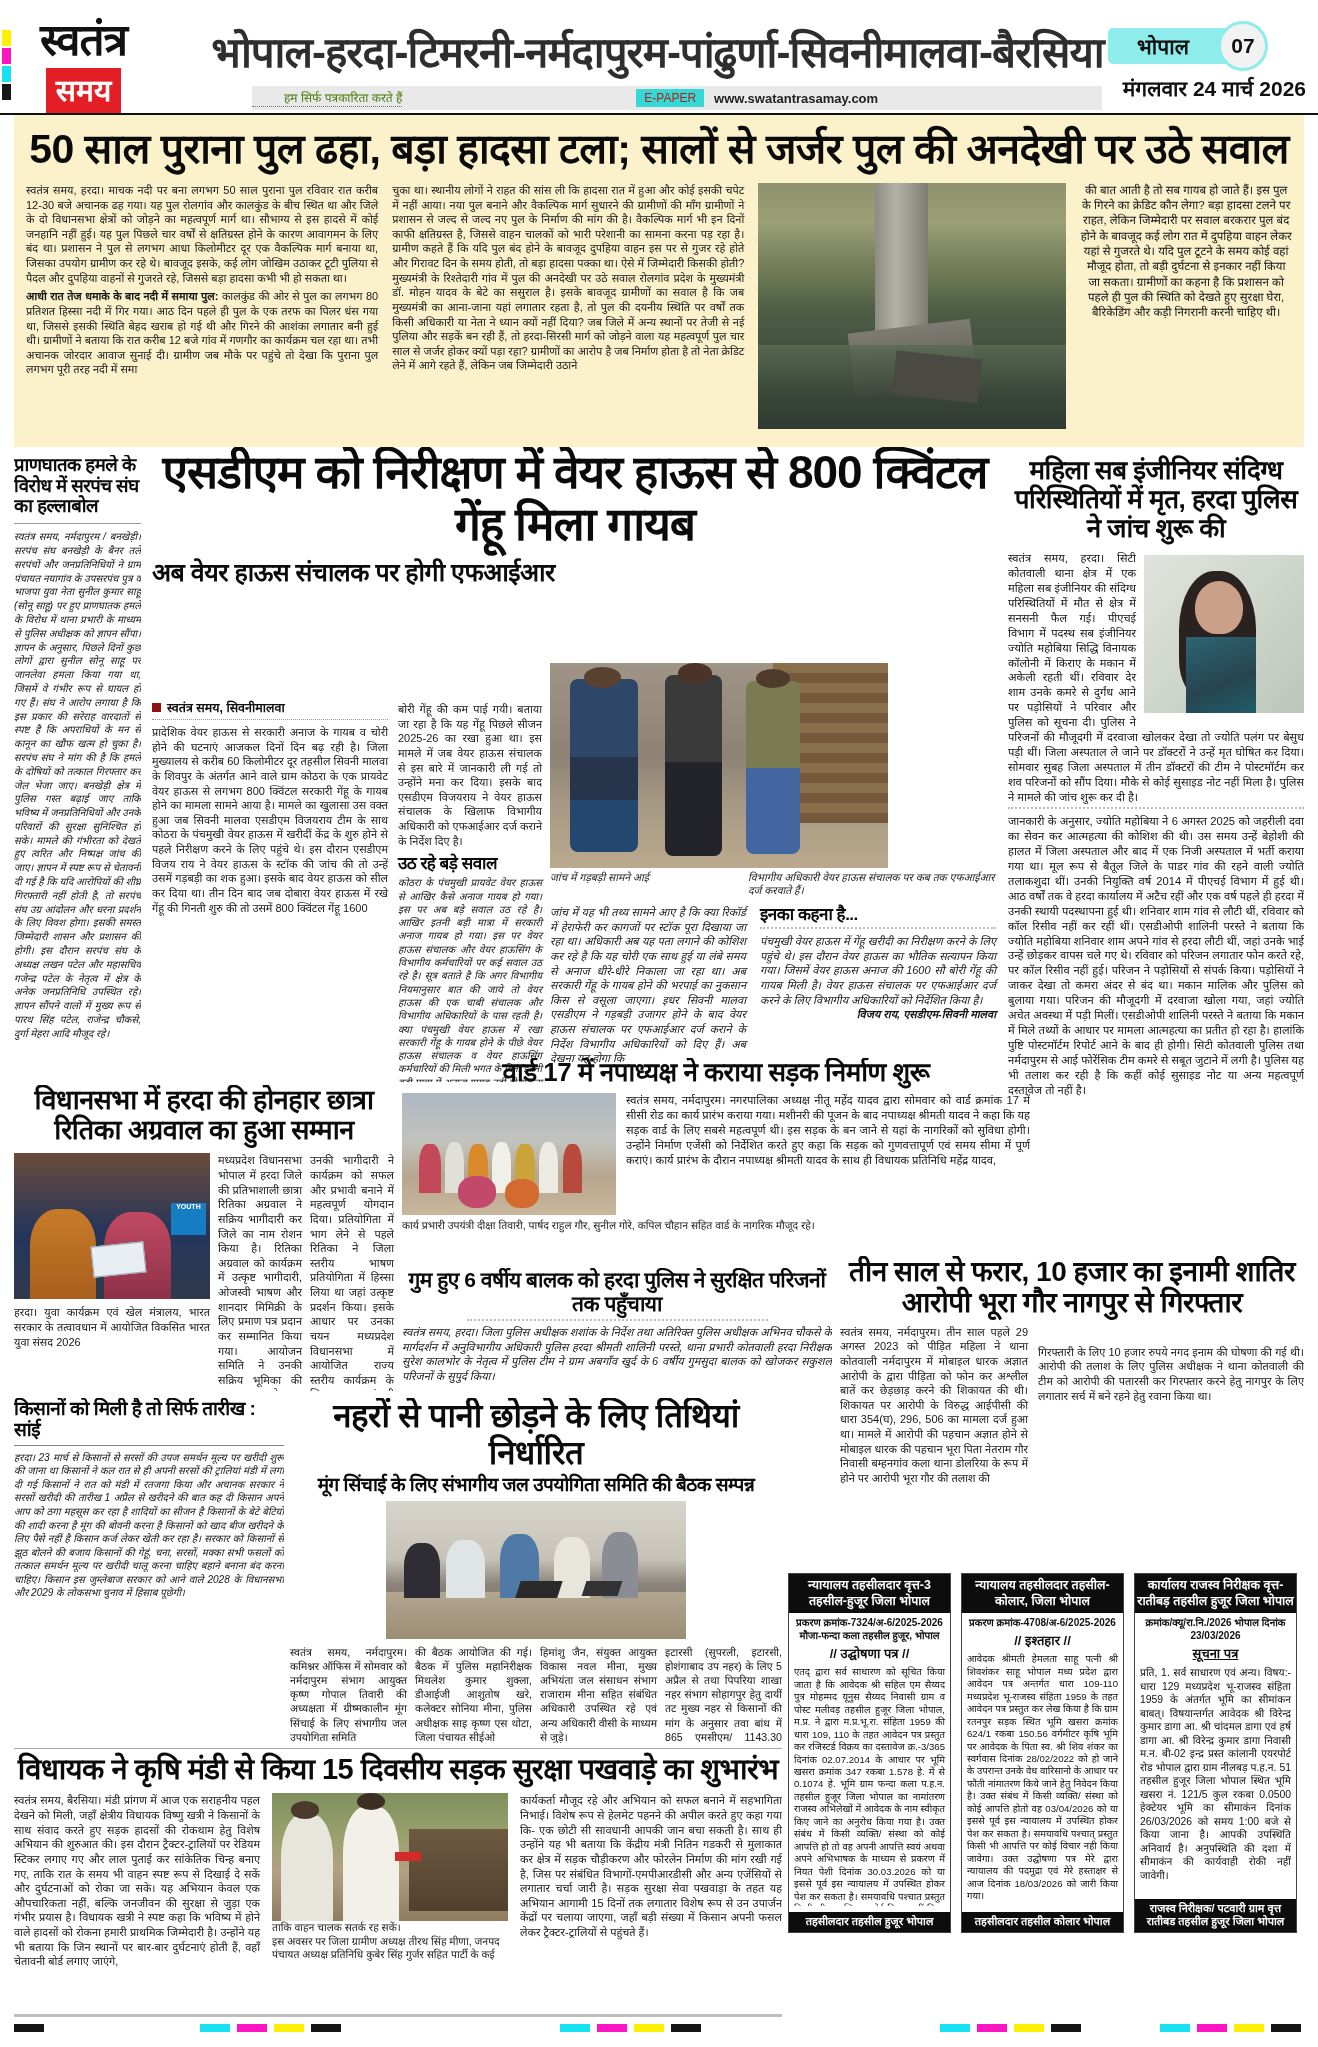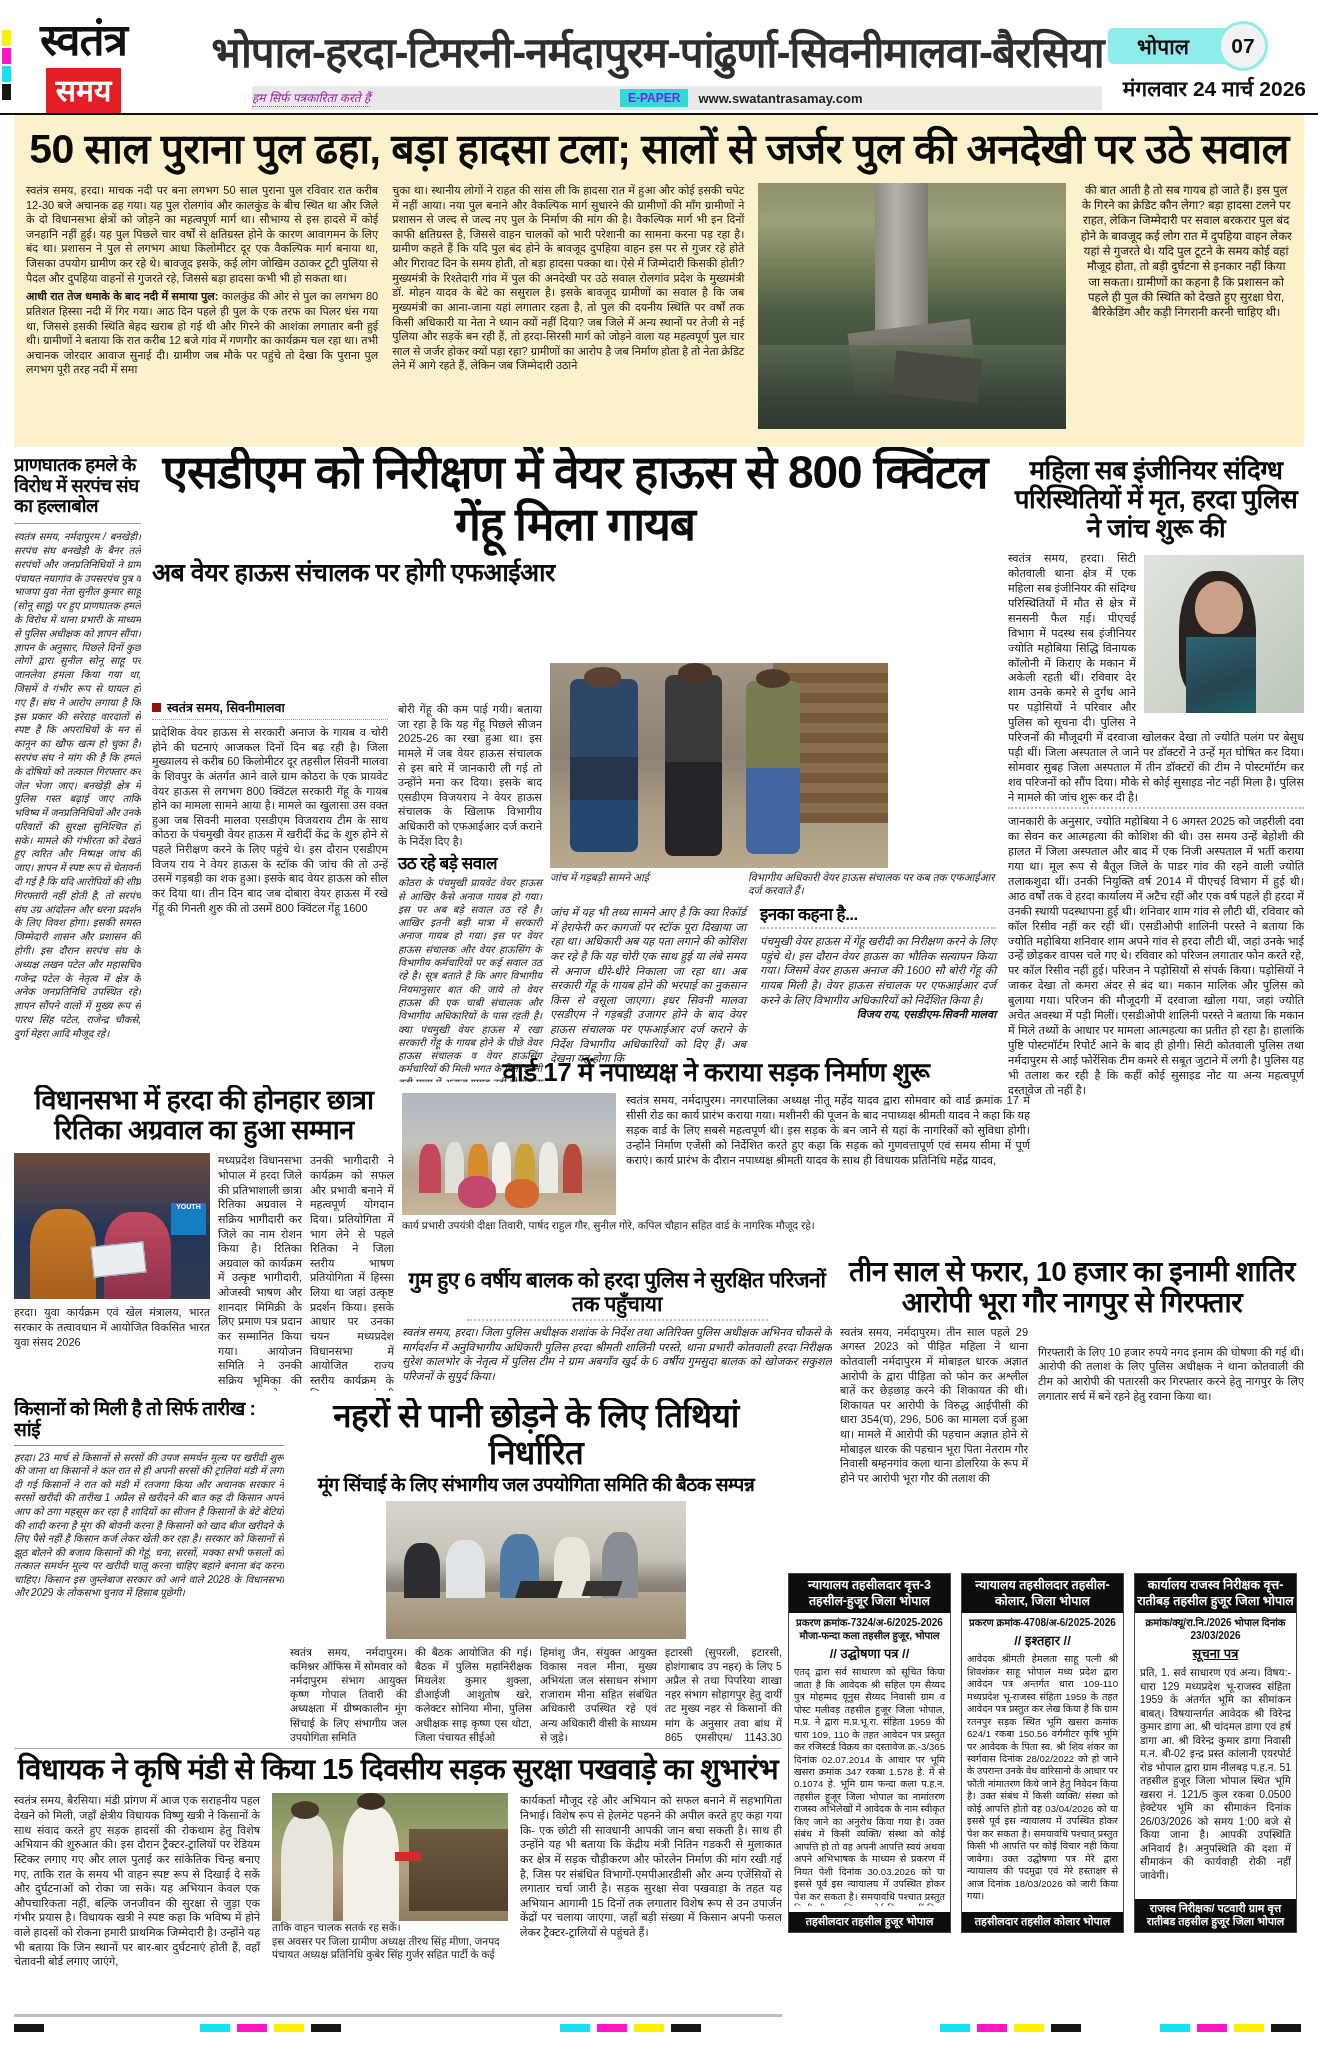--- a/index.html
+++ b/index.html
@@ -19,28 +19,28 @@
   .dotrule{border-top:2px dotted #bbb;margin:3px 0 5px;}
   .ph{position:relative;overflow:hidden;background:#b9ab92;}
   .cap{font-size:10.5px;line-height:1.25;color:#222;}
   
   #logo-top{font-size:44px;font-weight:900;letter-spacing:-1px;}
   #logo-bot{background:#e31e24;color:#fff;font-weight:900;font-size:30px;text-align:center;
             padding:1px 10px 3px;display:inline-block;}
   #region{font-size:42px;font-weight:900;color:#2e2e2e;letter-spacing:-1px;white-space:nowrap;}
   #hdr-bar{position:absolute;left:252px;top:86px;width:850px;height:24px;background:#e9e9e9;
            display:flex;align-items:center;gap:10px;font-size:13px;}
-  .badge-cy{background:#34d9d6;color:#6d28d9;font-weight:bold;padding:2px 8px;font-size:12px;}
+  .badge-cy{background:#34d9d6;color:#b91c1c;font-weight:normal;padding:2px 8px;font-size:12px;}
   #ed-badge{position:absolute;left:1108px;top:28px;width:146px;height:36px;background:#8eeceb;
             border-radius:5px;display:flex;align-items:center;}
   #ed-badge .nm{flex:1;text-align:center;font-weight:900;font-size:21px;}
   #ed-badge .pg{width:44px;height:44px;border-radius:50%;background:#f2f2f2;border:3px solid #8eeceb;
             display:flex;align-items:center;justify-content:center;font-weight:900;font-size:21px;margin-right:-14px;}
   #dateline{position:absolute;left:1080px;top:74px;width:226px;font-weight:900;font-size:21px;text-align:right;}
-  #tagline{font-size:12px;font-style:italic;color:#a21caf;border-bottom:1px dotted #777;}
+  #tagline{font-size:12px;color:#4d7c0f;border-bottom:1px dotted #777;padding-left:32px;}
   
   #topstory{left:14px;top:115px;width:1290px;height:332px;background:#fbf2cc;padding:6px 12px;box-sizing:border-box;}
   
   .notice{position:absolute;width:163px;border:1px solid #444;background:#fff;box-sizing:border-box;}
   .notice .nt{background:#0d0d0d;color:#fff;font-weight:bold;font-size:12.5px;text-align:center;
               padding:4px 2px;line-height:1.25;}
   .notice .ncase{font-weight:bold;font-size:10px;text-align:center;padding:3px 2px 0;line-height:1.3;}
   .notice .ndoc{font-weight:bold;font-size:13px;text-align:center;padding:2px 0;}
   .notice .nb{font-size:9.6px;line-height:1.3;text-align:justify;padding:2px 5px;}
   .notice .nsign{background:#0d0d0d;color:#fff;font-weight:bold;font-size:11px;text-align:center;

